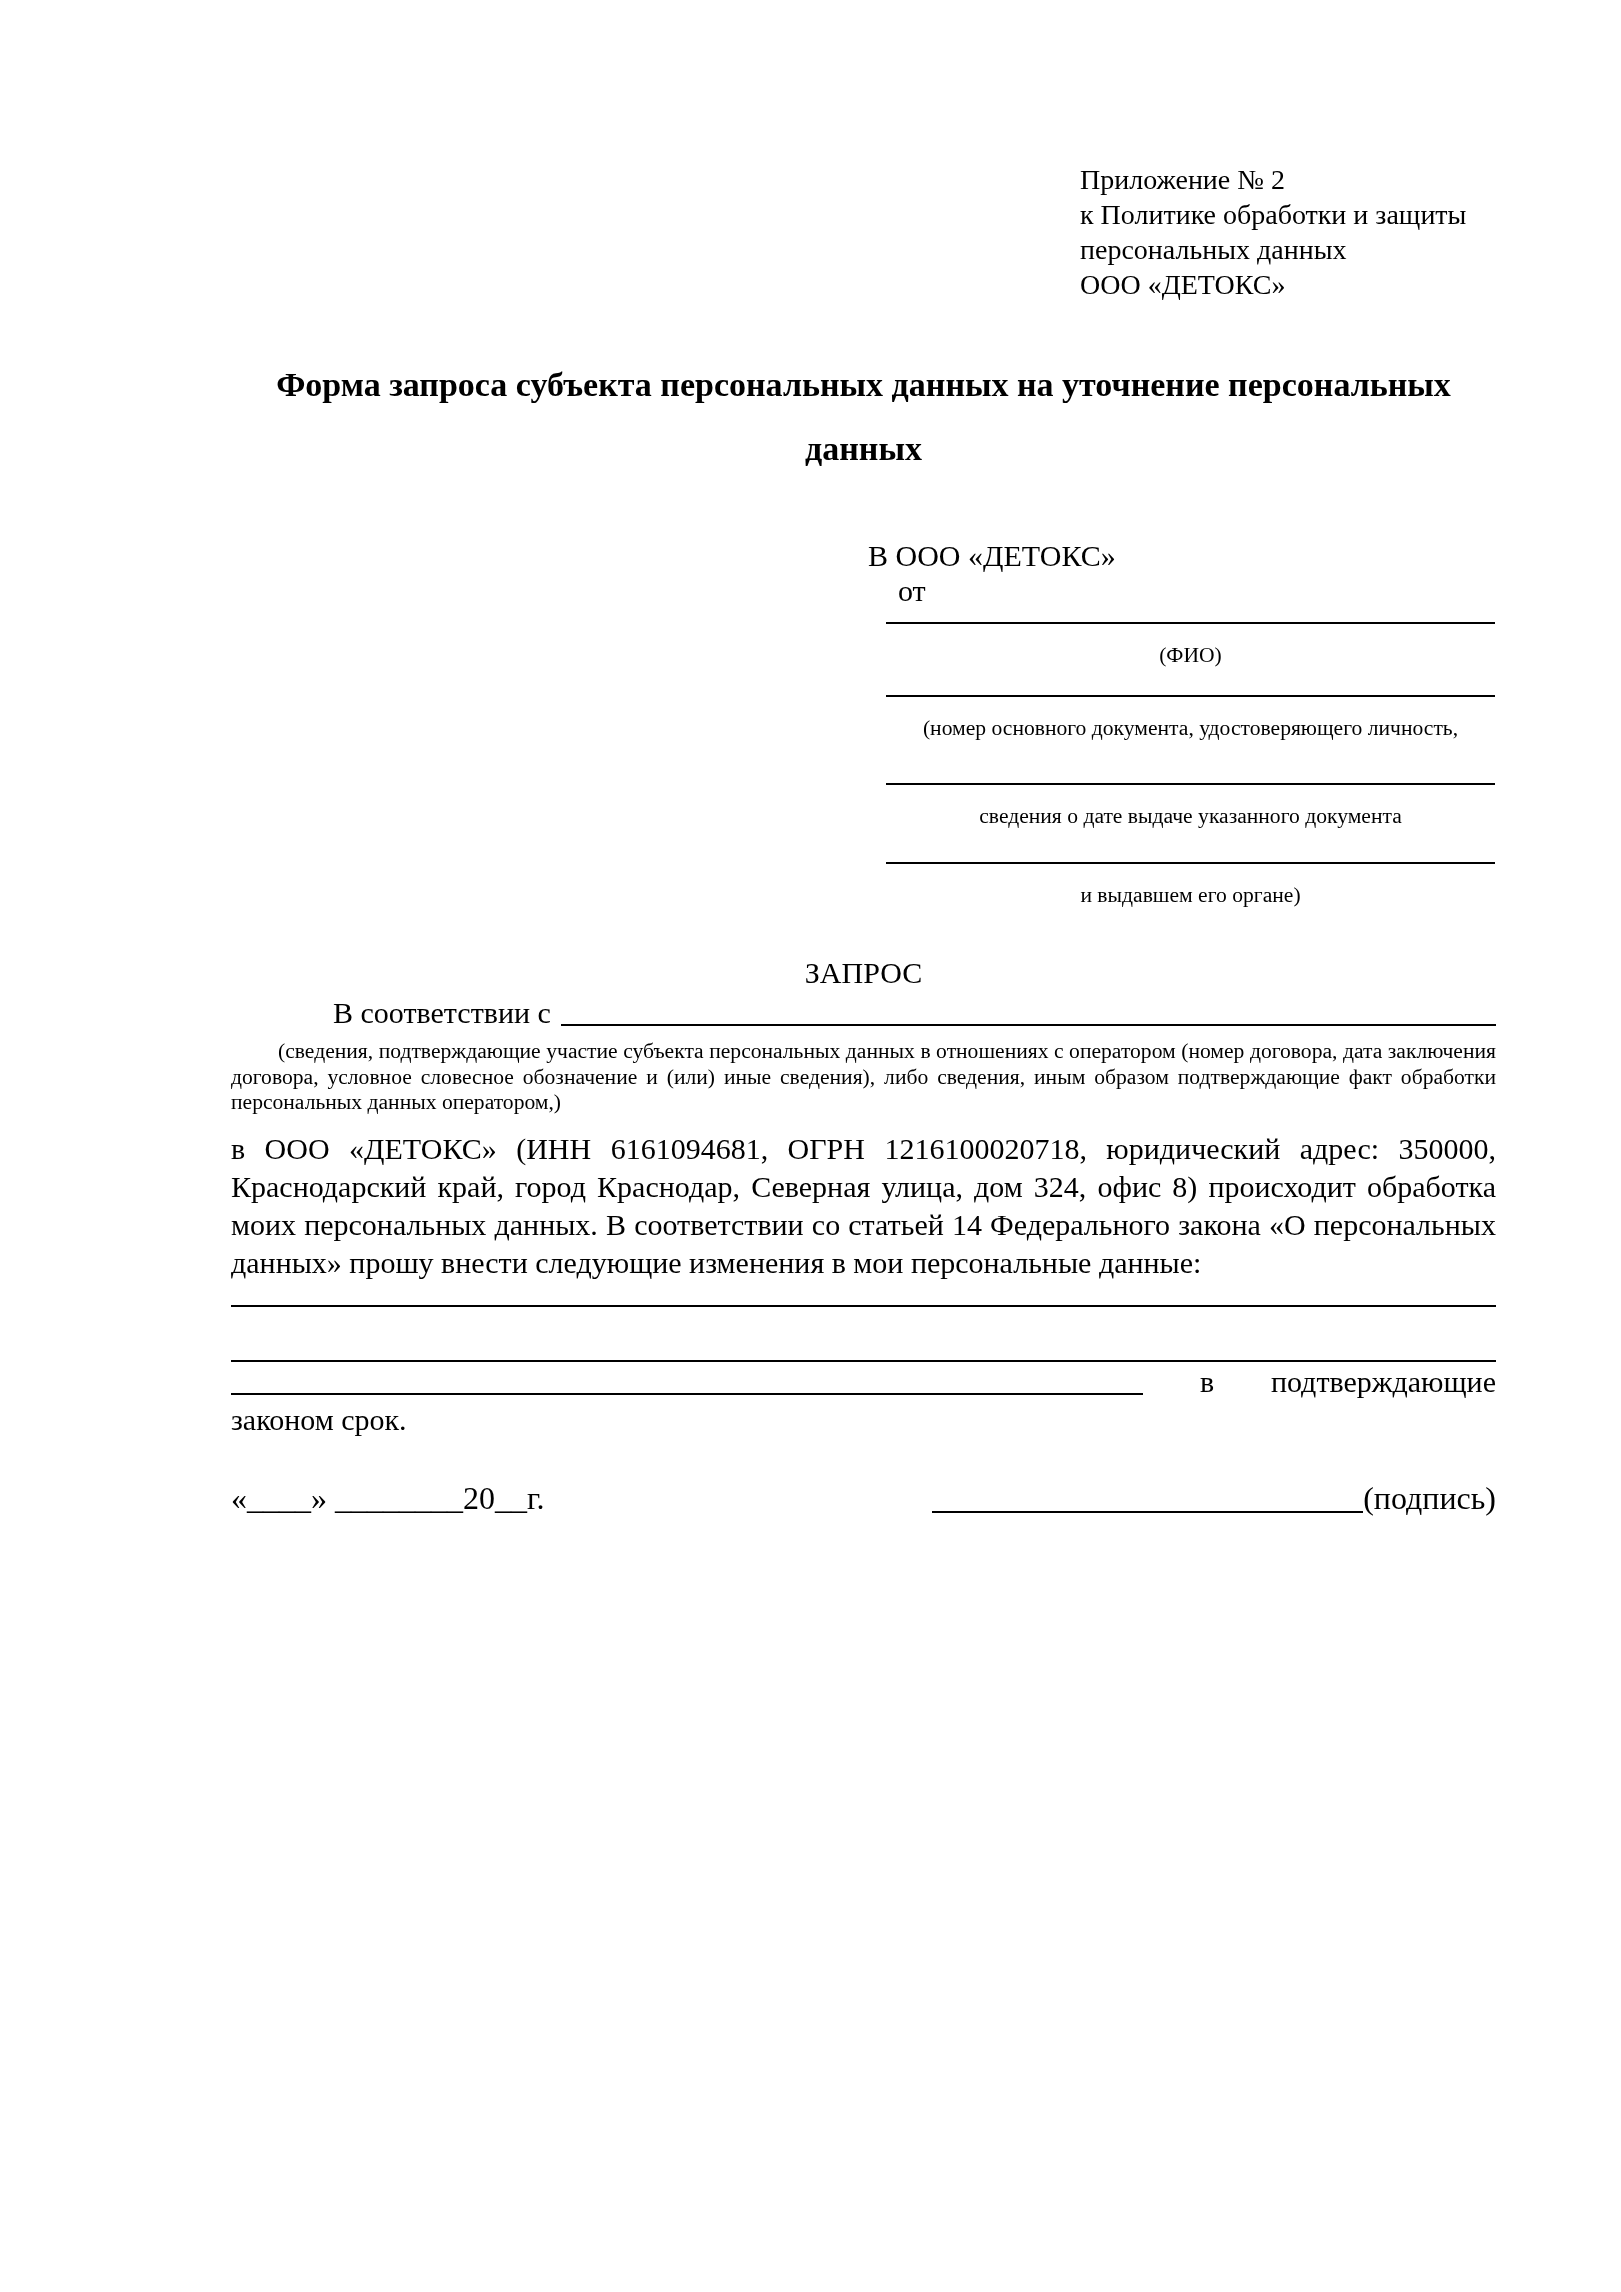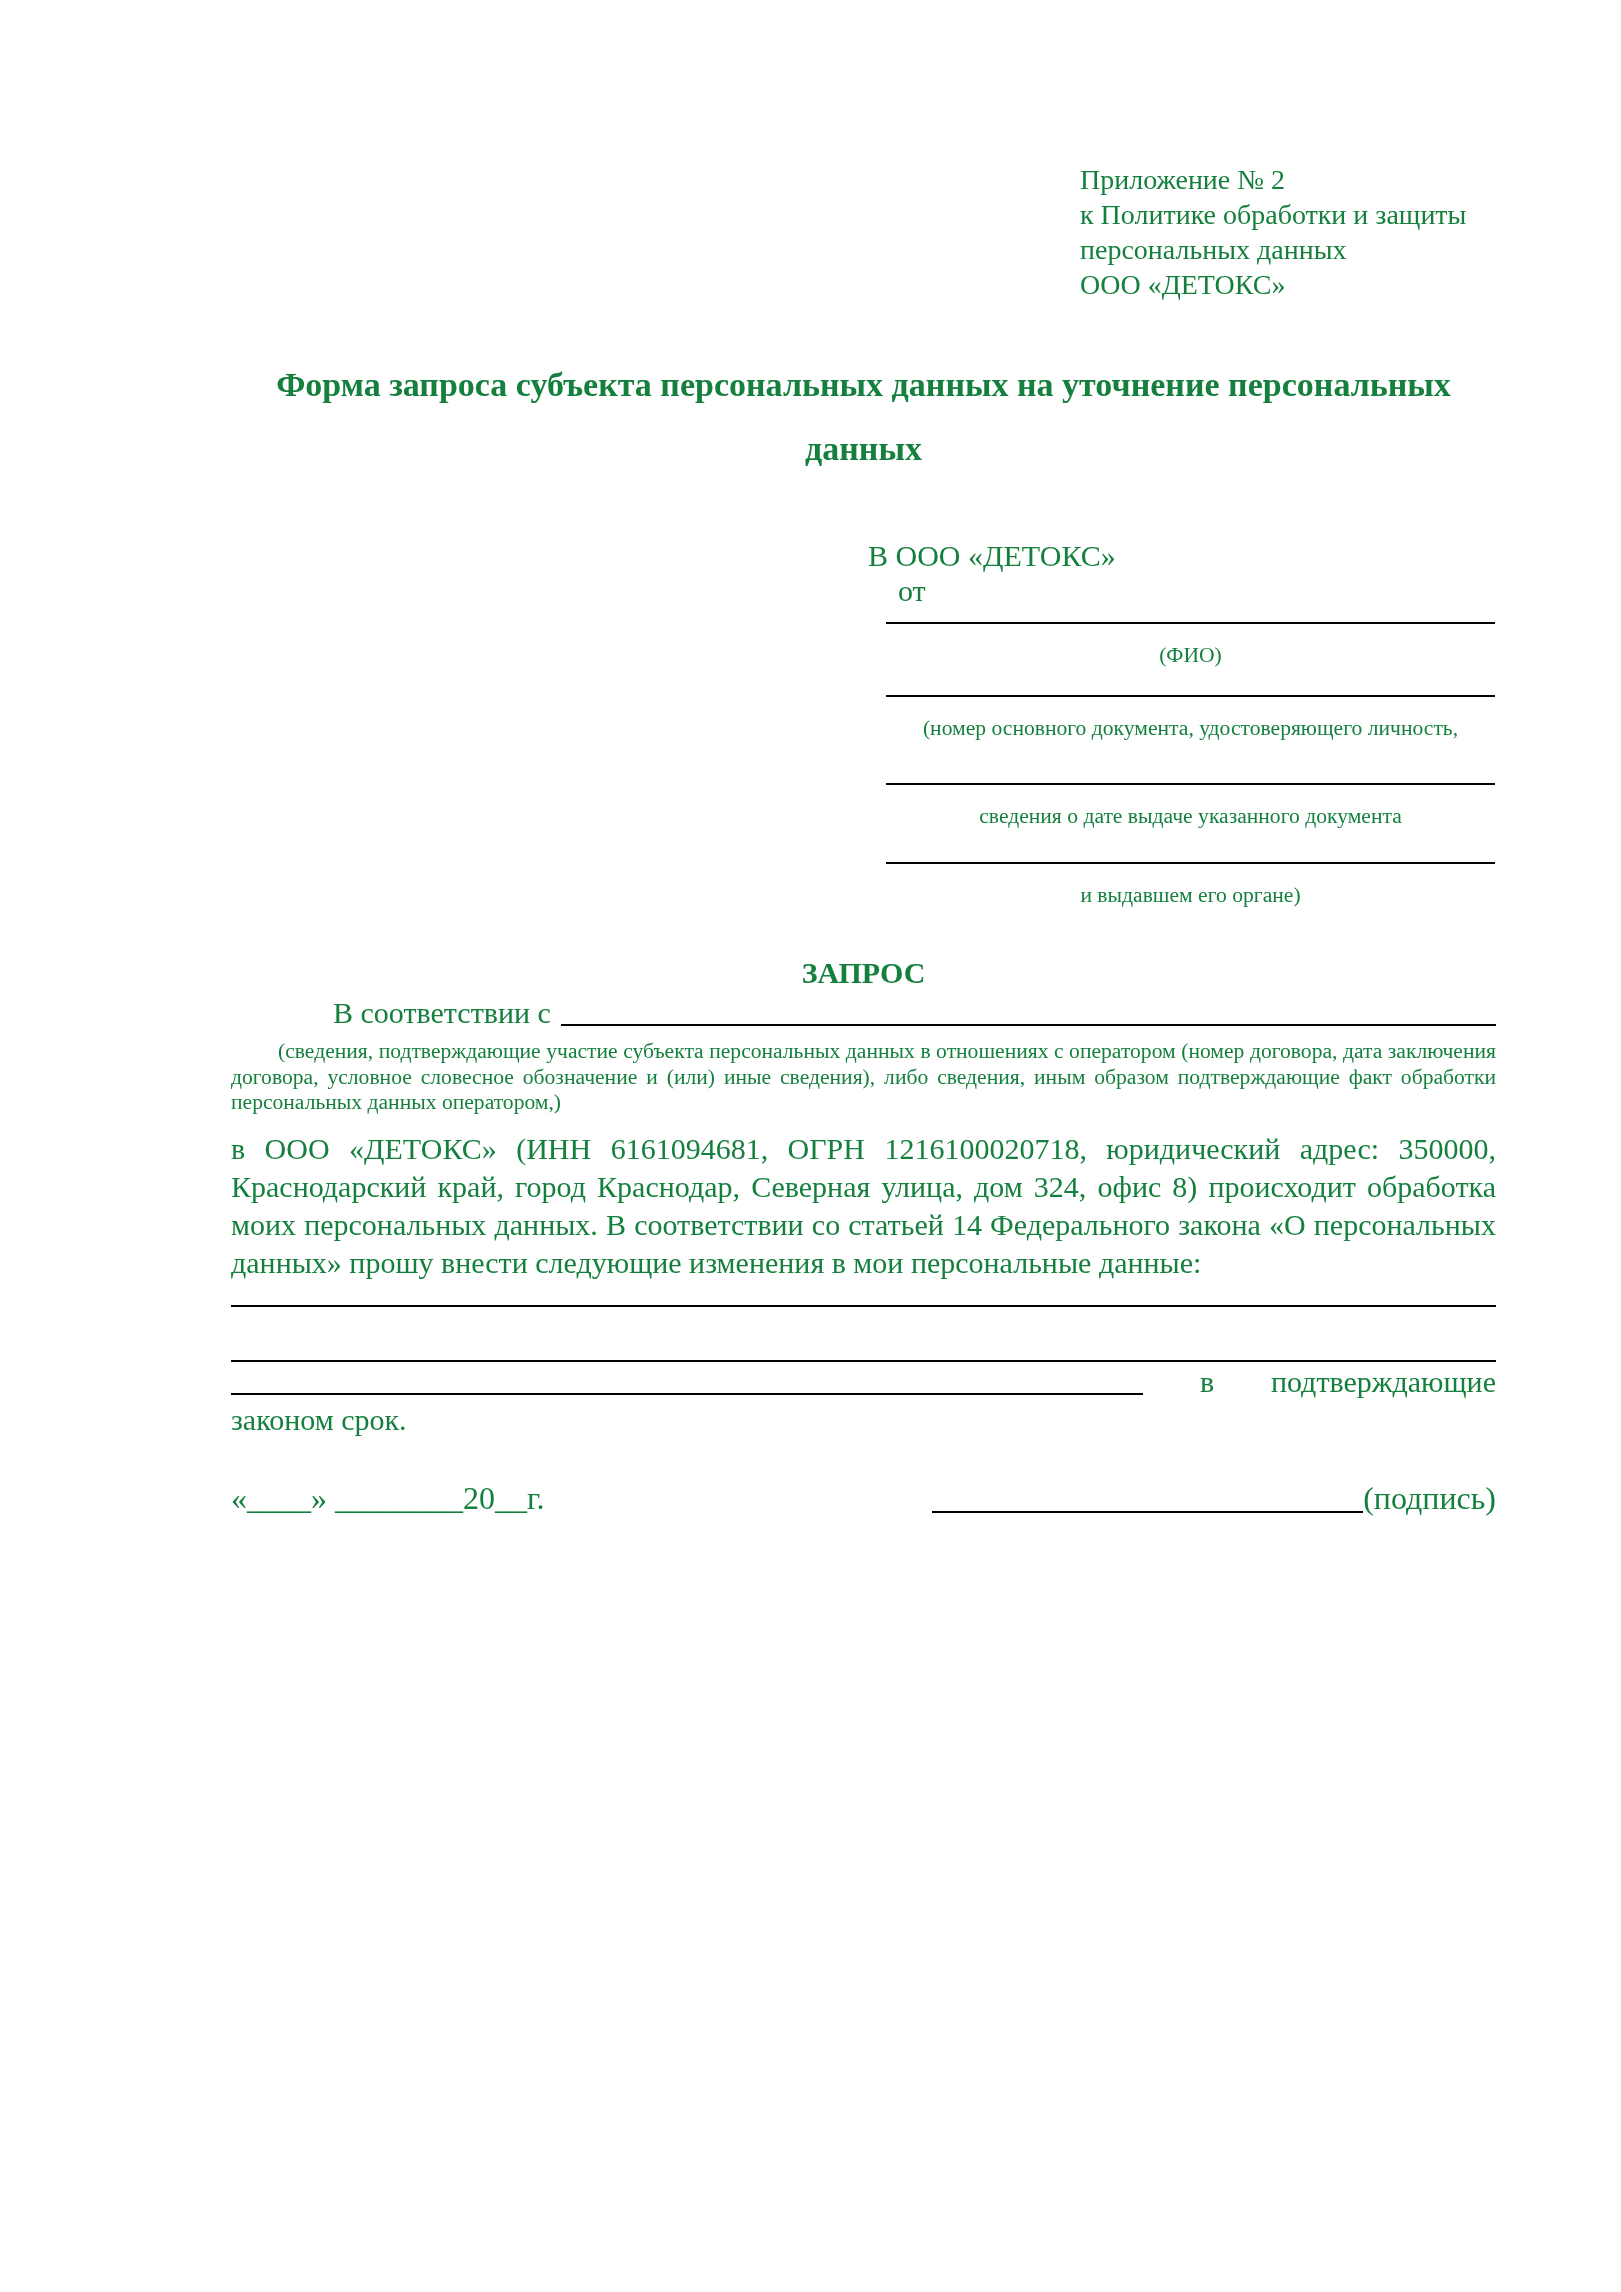--- a/index.html
+++ b/index.html
@@ -1,20 +1,20 @@
 <!DOCTYPE html>
 <html lang="ru"><head>
 <meta charset="utf-8">
 <style>
   * { margin:0; padding:0; box-sizing:border-box; }
   html,body { background:#ffffff; }
   .page {
     position:relative;
     width:1621px; height:2293px;
-    background:#ffffff; color:#15803d;
+    background:#ffffff; color:#000000;
     font-family:"Liberation Serif","DejaVu Serif",serif;
     padding:162px 125px 0 231px;
     overflow:hidden;
   }
   
   .appendix { margin-left:849px; font-size:28px; line-height:35px; }
   
   .doc-title {
     margin-top:51px;
     font-size:34px; font-weight:bold; line-height:64px;
@@ -26,21 +26,21 @@
   .addressee .from-line { margin-left:667px; }
   
   .fill-block { margin-left:655px; width:609px; }
   .fill-spacer { border-bottom:2.9px solid #000; }
   .sp1 { height:15.7px; } .sp2 { height:29px; } .sp3 { height:43px; } .sp4 { height:35px; }
   .fill-label {
     font-size:21.6px; line-height:25.5px; text-align:center; padding-top:19px;
     white-space:nowrap;
   }
   
-  .request-heading { margin-top:45px; font-size:30px; text-align:center; line-height:37px;font-weight:bold; }
+  .request-heading { margin-top:45px; font-size:30px; text-align:center; line-height:37px; }
   .intro-line { display:flex; align-items:flex-end; margin-top:2px; font-size:30px; line-height:39px; }
   .intro-line .lead { margin-left:102px; white-space:nowrap; }
   .intro-line .uline { flex:1; margin-left:9.8px; margin-bottom:5.9px; border-bottom:2.9px solid #000; height:29px; }
   .intro-note {
     margin-top:7.8px;
     font-size:21.6px; line-height:25.5px;
     text-align:justify; text-indent:47px;
   }
   .body-par {
     margin-top:14px;

